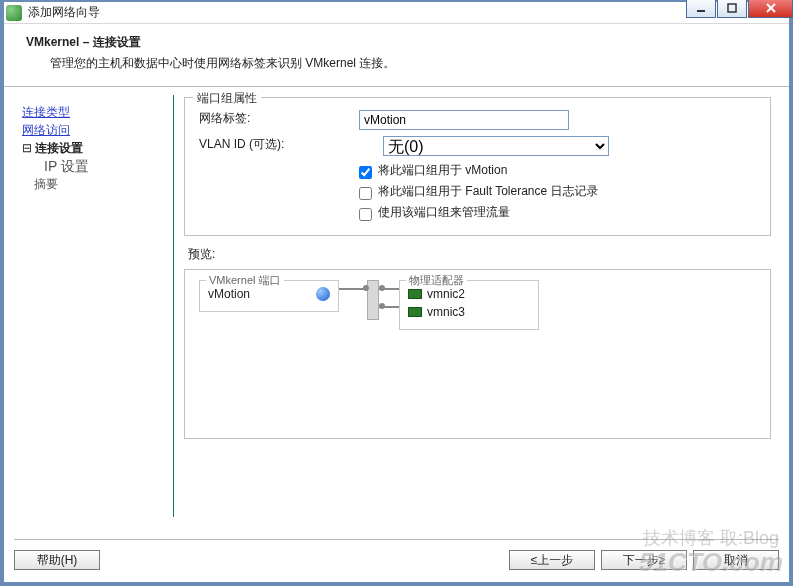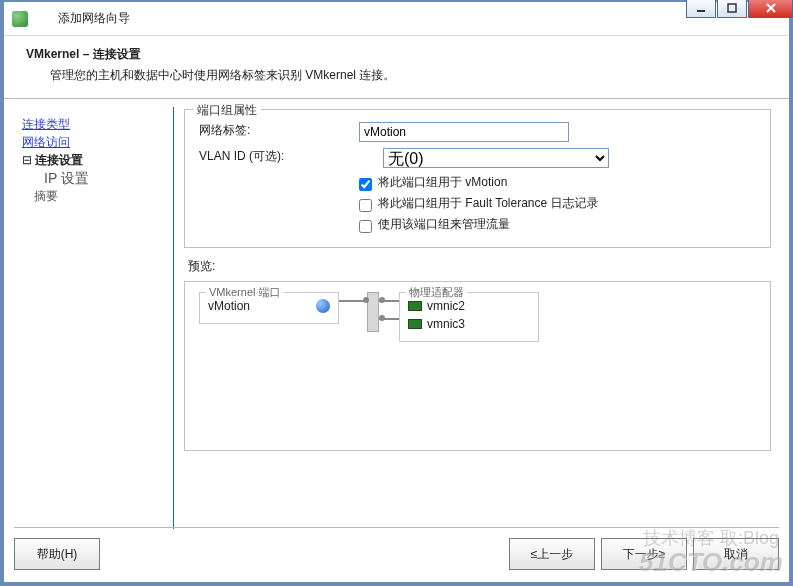--- a/index.html
+++ b/index.html
@@ -1,18 +1,18 @@
 <!DOCTYPE html>
 <html><head>
 <meta charset="utf-8">
 <style>
 * { box-sizing: border-box; margin: 0; padding: 0; font-family: "Microsoft YaHei", "Segoe UI", Tahoma, sans-serif; }
 body { background: #dfe4ea; width: 793px; height: 586px; overflow: hidden; position: relative; }
 .window { position: absolute; left: 3px; top: 1px; right: 3px; bottom: 3px; background: #fff; border: 1px solid #6a8bb8; box-shadow: 0 0 0 3px #6a8bb8; }
-.titlebar { height: 34px; background: #fff; display: flex; align-items: center; border-bottom: 1px solid #d8d8d8; padding-left: 8px; position: relative; gap: 24px; }
+.titlebar { height: 22px; background: #fff; display: flex; align-items: center; border-bottom: 1px solid #d8d8d8; padding-left: 2px; position: relative; }
 .titlebar .app-icon { width: 16px; height: 16px; margin-right: 6px; background: radial-gradient(circle at 30% 30%, #8ed08e, #2e8b2e); border-radius: 3px; }
 .titlebar .title { font-size: 12px; color: #222; }
 .winbtns { position: absolute; right: -4px; top: -4px; display: flex; }
 .winbtn { width: 30px; height: 20px; margin-left: 1px; border: 1px solid #4a6a9a; background: linear-gradient(#fafcff,#d8e4f4); display: flex; align-items: center; justify-content: center; font-size: 10px; color: #333; }
 .winbtn.close { background: linear-gradient(#f08080,#d03020); color: #fff; width: 45px; }
 .winbtn svg { width: 10px; height: 10px; }
 .headpanel { padding: 10px 18px 14px 22px; border-bottom: 1px solid #b8b8b8; }
 .headpanel .ptitle { font-size: 12px; font-weight: bold; color: #222; }
 .headpanel .psub { font-size: 12px; color: #222; margin-left: 24px; margin-top: 4px; }
 .content { display: flex; height: 430px; }
@@ -38,21 +38,21 @@
 .groupbox { border: 1px solid #c8c8c8; padding: 4px 8px 8px 8px; min-width: 140px; position: relative; }
 .groupbox .gl { position: absolute; top: -8px; left: 6px; background: #fff; padding: 0 3px; font-size: 11px; color: #666; }
 .groupbox .item { font-size: 12px; color: #222; display: flex; align-items: center; line-height: 18px; }
 .globe { width: 14px; height: 14px; border-radius: 50%; background: radial-gradient(circle at 30% 30%,#9ecaff,#1a5fd0); margin-left: auto; }
 .nic { width: 14px; height: 10px; background: #2a7a2a; margin-right: 5px; border: 1px solid #185018; }
 .conn { position: relative; width: 60px; height: 40px; }
 .trunk { position: absolute; left: 28px; top: 0; width: 12px; height: 40px; background: #d8d8d8; border: 1px solid #aaa; }
 .hline { position: absolute; height: 2px; background: #888; }
 .dot { position: absolute; width: 6px; height: 6px; border-radius: 50%; background: #888; }
 .footer { position: absolute; left: 10px; right: 10px; bottom: 12px; border-top: 1px solid #b8b8b8; padding-top: 10px; display: flex; }
-.btn { height: 32px; min-width: 86px; border: 1px solid #7a7a7a; background: linear-gradient(#fefefe,#e4e4e4); font-size: 12px; color: #222; padding: 0 10px; cursor: pointer; }
+.btn { height: 20px; min-width: 86px; border: 1px solid #7a7a7a; background: linear-gradient(#fefefe,#e4e4e4); font-size: 12px; color: #222; padding: 0 10px; cursor: pointer; }
 .btn + .btn { margin-left: 6px; }
 .footer .spacer { flex: 1; }
 .watermark { position: absolute; right: 10px; bottom: 8px; font-size: 26px; font-style: italic; font-weight: bold; color: rgba(120,120,120,0.35); text-shadow: 1px 1px 2px rgba(255,255,255,0.5); pointer-events: none; }
 .watermark2 { position: absolute; right: 14px; bottom: 36px; font-size: 18px; color: rgba(120,120,120,0.35); pointer-events: none; }
 </style>
 </head>
 <body>
 
 <div class="window">
   <div class="titlebar">

